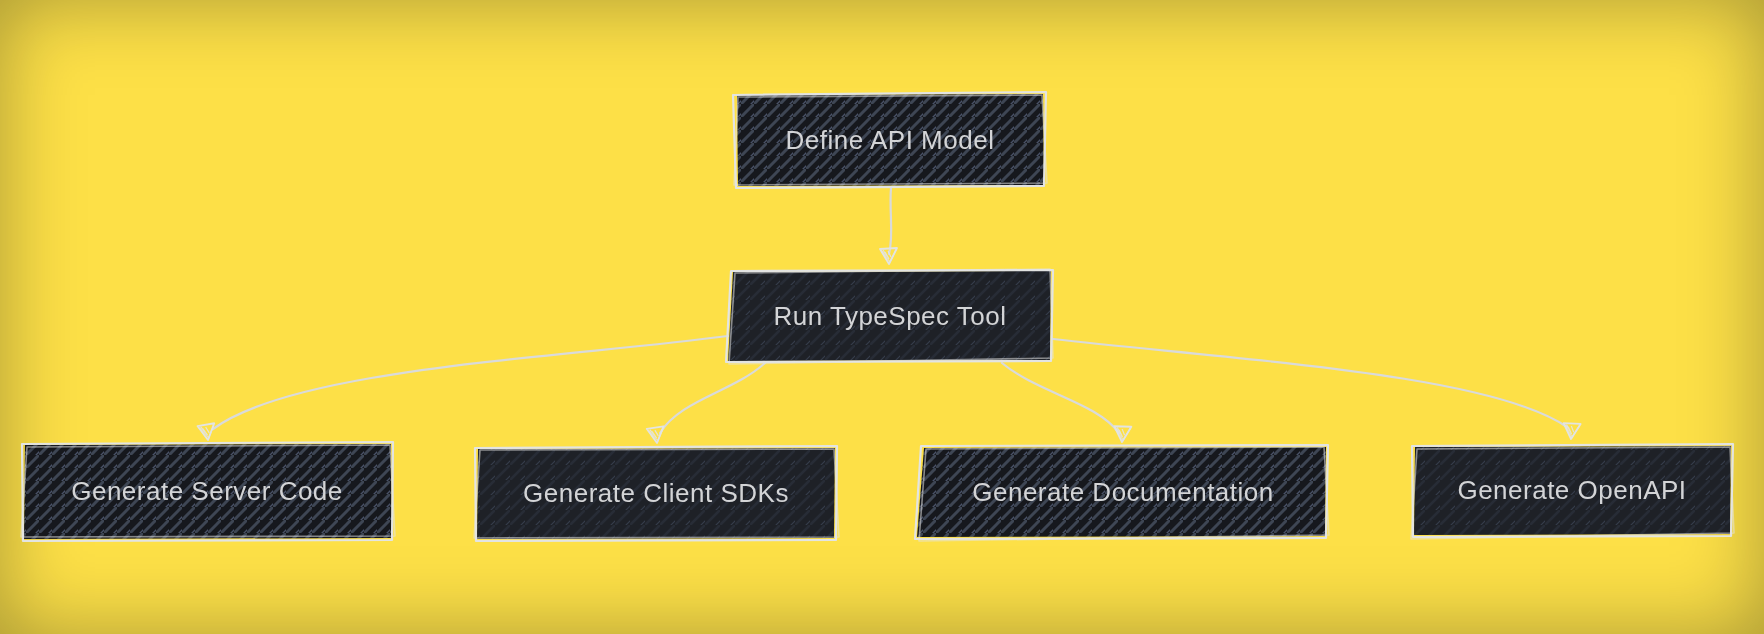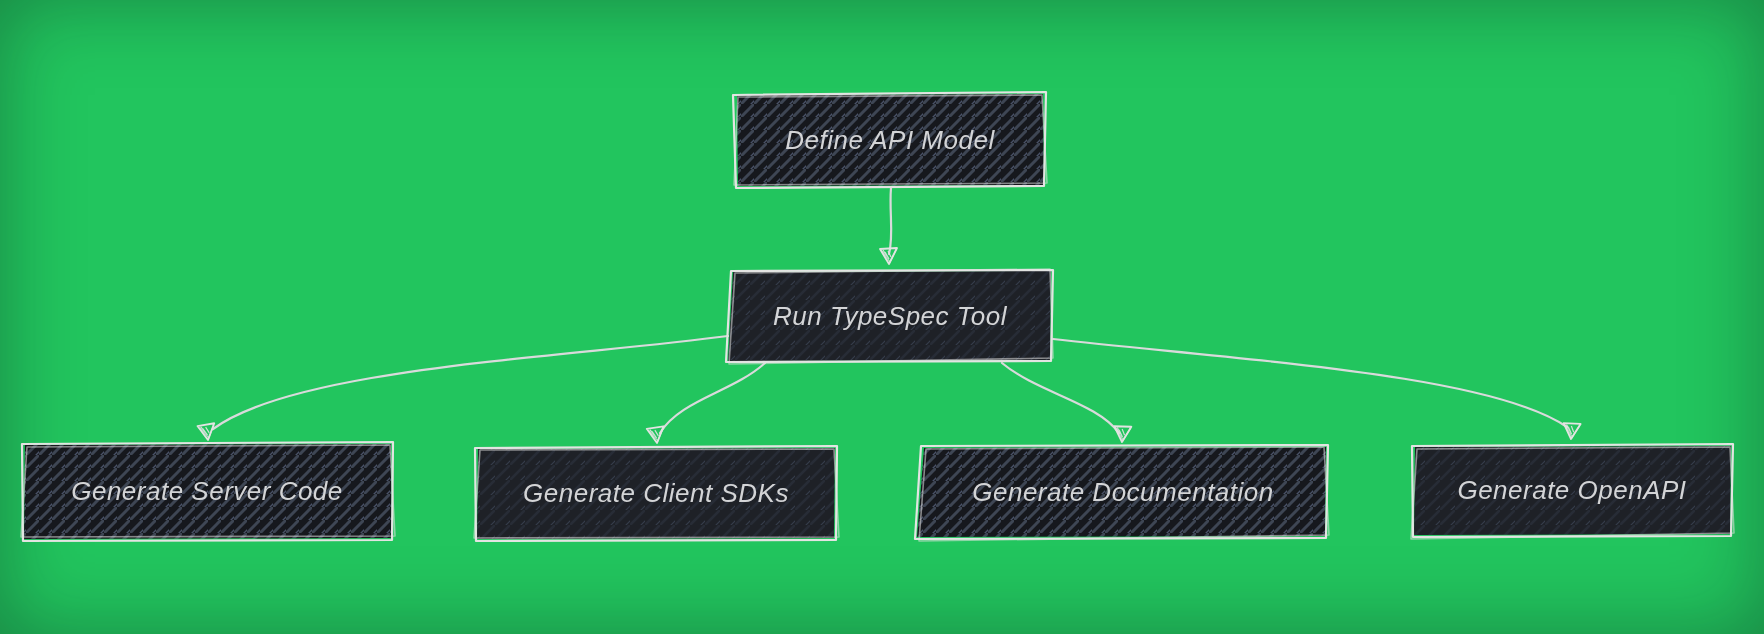--- a/index.html
+++ b/index.html
@@ -8,23 +8,22 @@
     width: 1764px;
     height: 634px;
     overflow: hidden;
     background: #2b313e;
     font-family: "Liberation Sans", "DejaVu Sans", sans-serif;
   }
   .canvas {
     position: relative;
     width: 1764px;
     height: 634px;
-    background: #22c55e;
+    background: #fde047;
     box-shadow: inset 0 0 80px rgba(10,14,20,0.35);
-    font-style: italic;
   }
   svg { display: block; }
   .node-label {
     fill: #d3d4d6;
     font-family: "Liberation Sans", "DejaVu Sans", sans-serif;
     font-size: 26px;
     text-anchor: middle;
     letter-spacing: 0.5px;
   }
   .edge {

